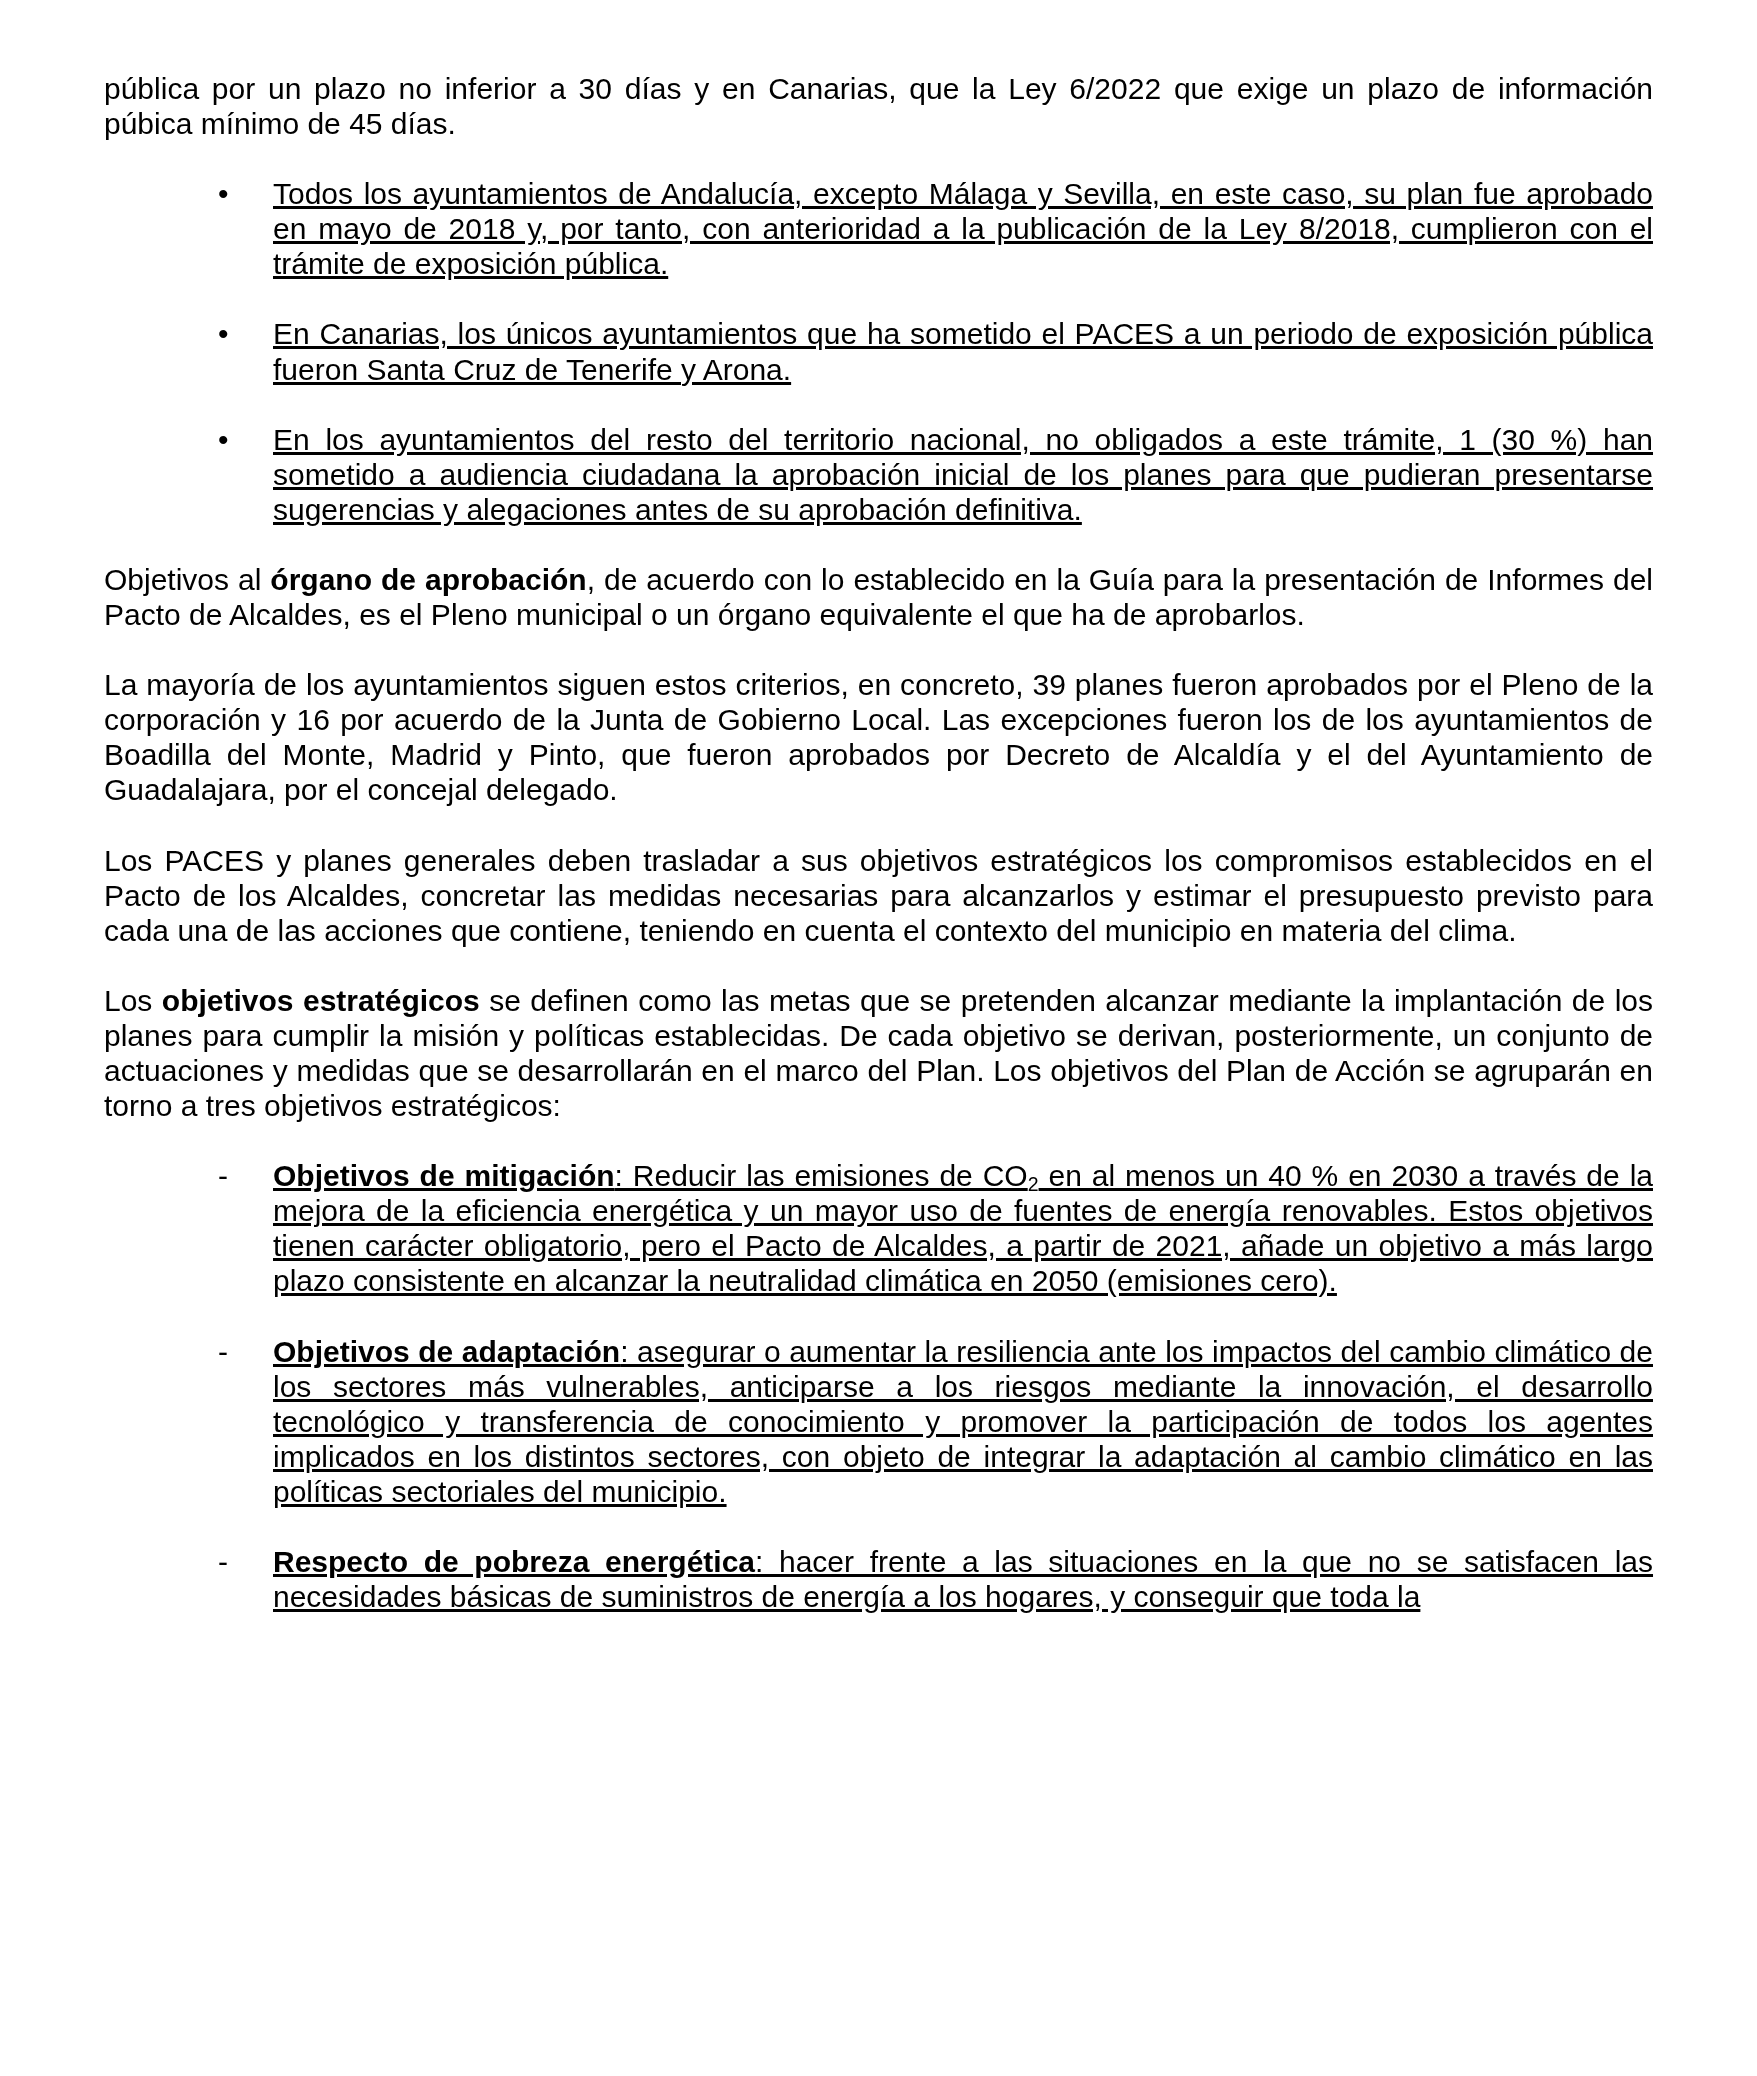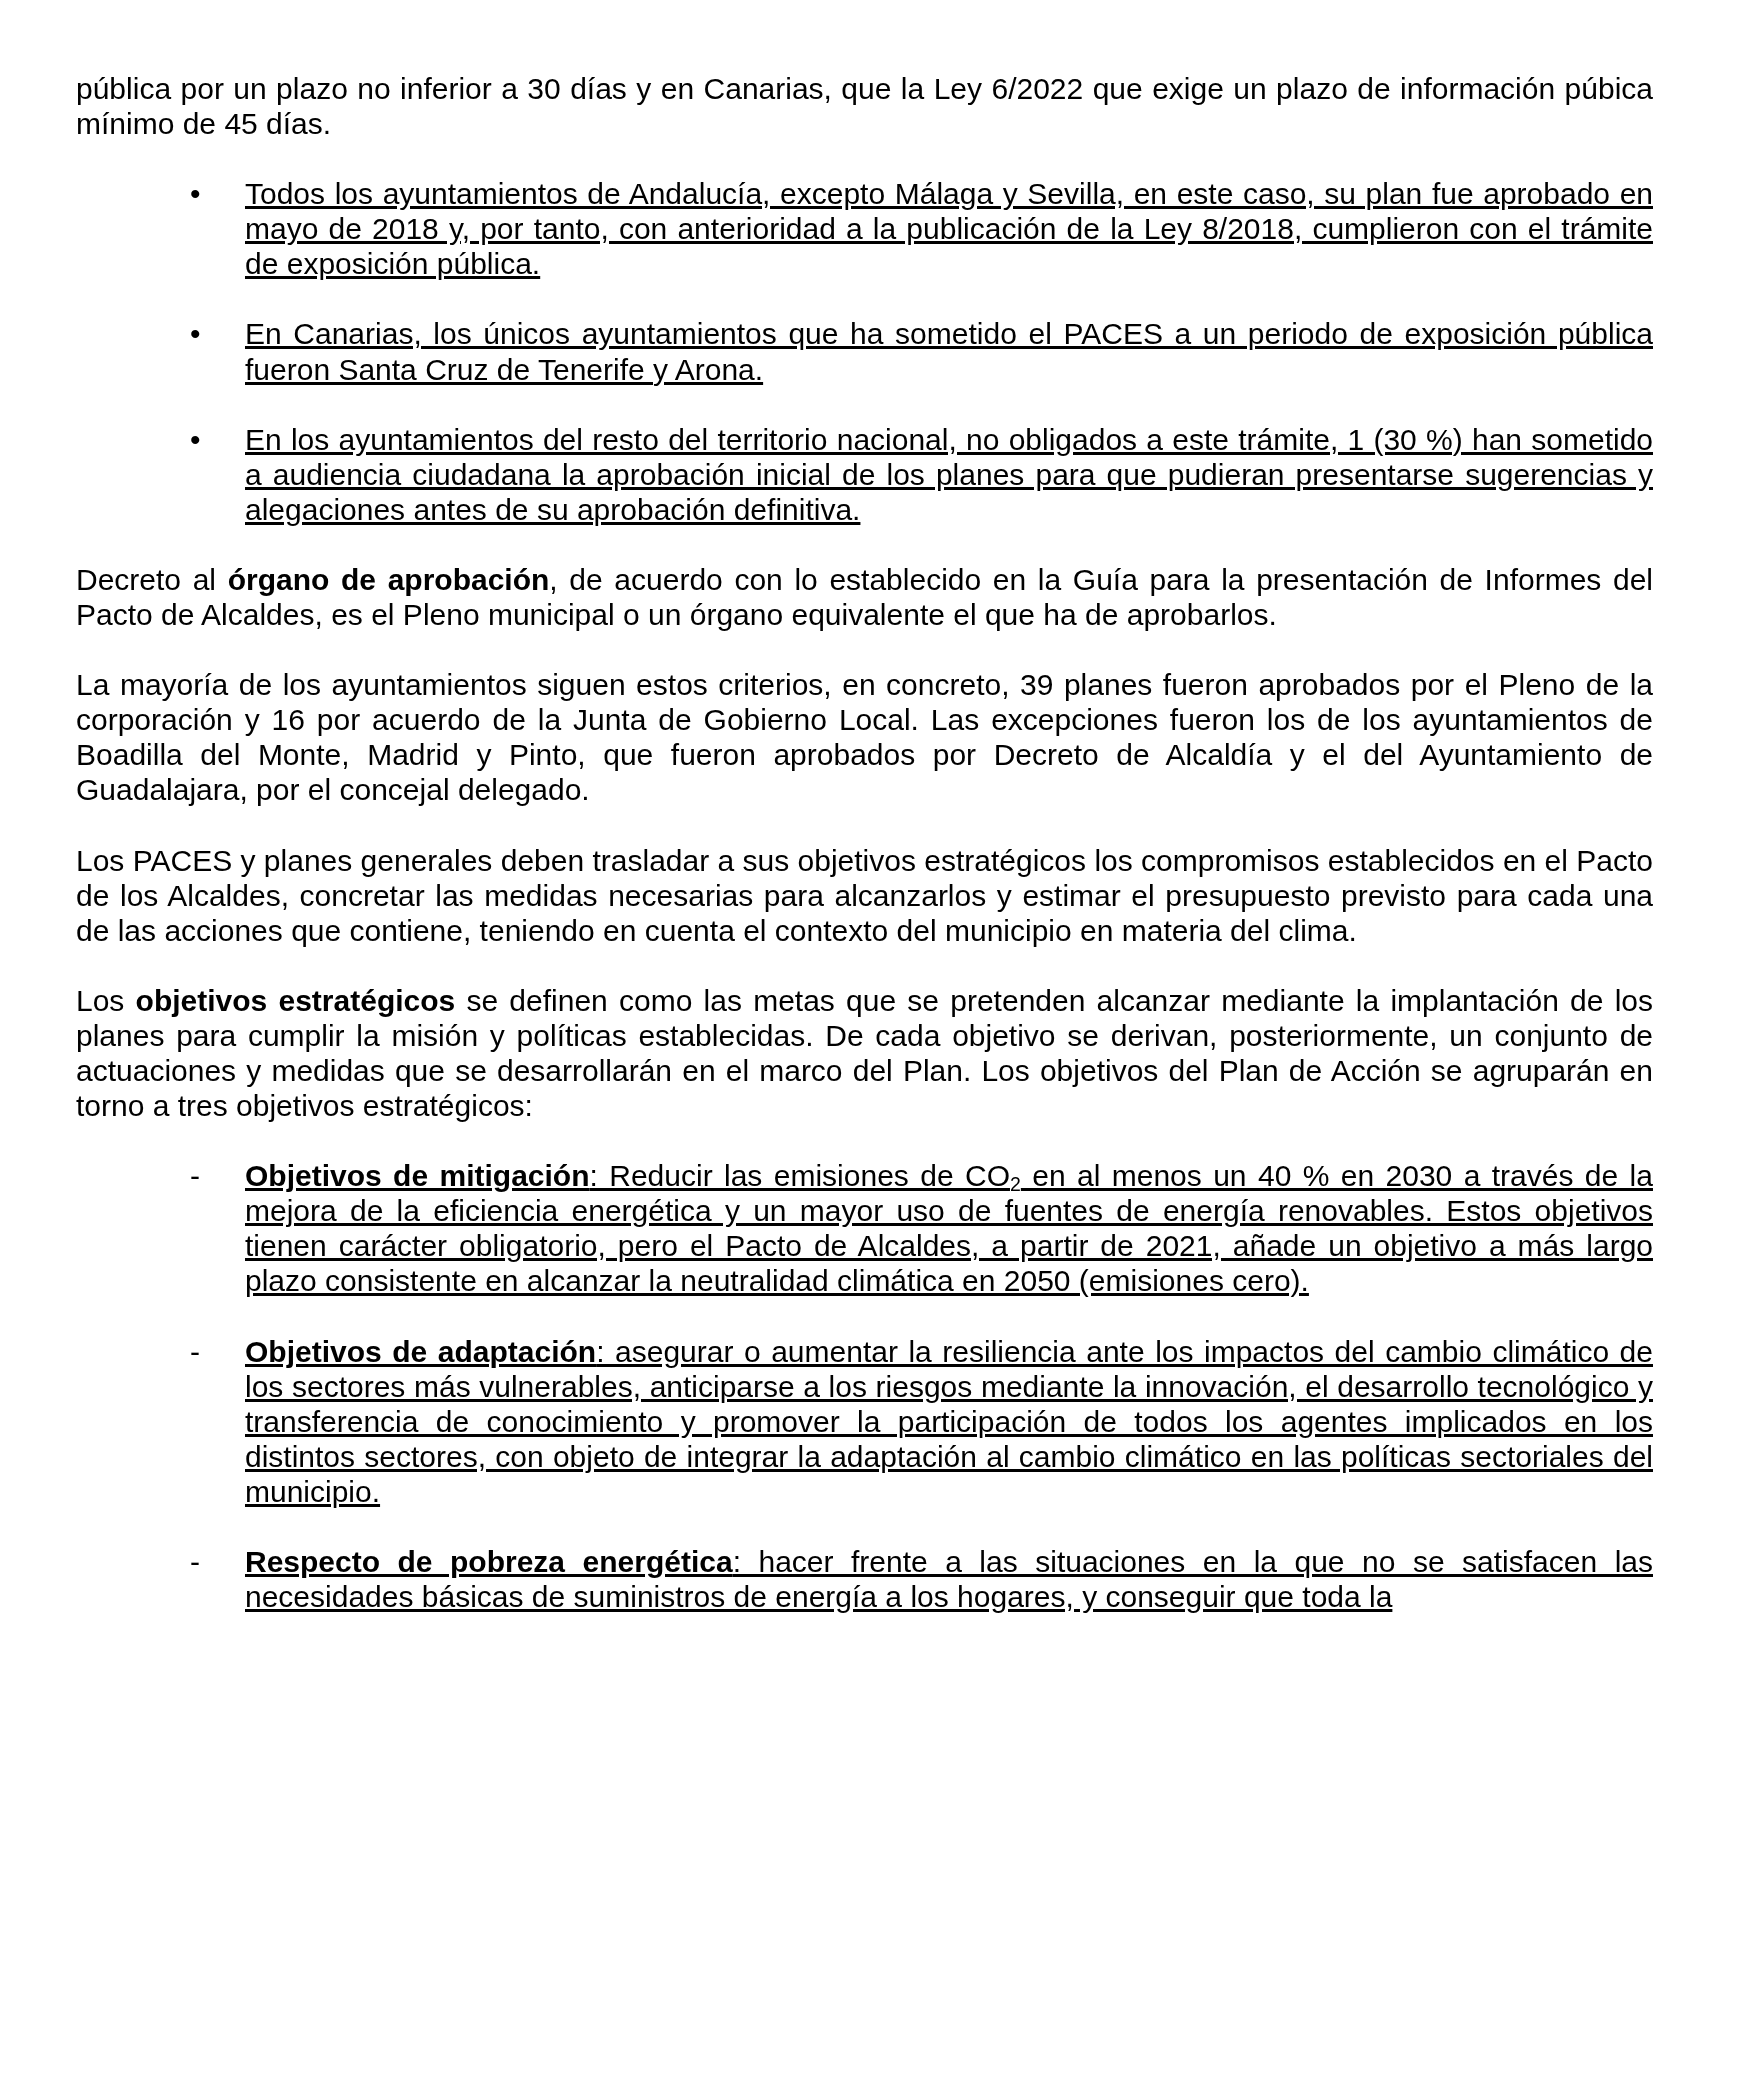--- a/index.html
+++ b/index.html
@@ -6,21 +6,21 @@
   html, body { background: #ffffff; }
   .page {
     width: 1757px;
     min-height: 2076px;
     margin: 0 auto;
     background: #ffffff;
     color: #000000;
     font-family: "Liberation Sans", "DejaVu Sans", sans-serif;
     font-size: 30px;
     line-height: 1.17;
-    padding: 71px 104px 33px 76px;
+    padding: 71px 104px 33px 104px;
     overflow: hidden;
   }
   .para {
     text-align: justify;
     margin-bottom: 35px;
   }
   .heading {
     font-weight: bold;
     margin-top: 21.5px;
     margin-bottom: 35px;
@@ -64,21 +64,21 @@
   <div class="list-item">
     <span class="marker">•</span>
     <span class="item-text">En Canarias, los únicos ayuntamientos que ha sometido el PACES a un periodo de exposición pública fueron Santa Cruz de Tenerife y Arona.</span>
   </div>
 
   <div class="list-item">
     <span class="marker">•</span>
     <span class="item-text">En los ayuntamientos del resto del territorio nacional, no obligados a este trámite, 1 (30 %) han sometido a audiencia ciudadana la aprobación inicial de los planes para que pudieran presentarse sugerencias y alegaciones antes de su aprobación definitiva.</span>
   </div>
 
-  <p class="para"><span>Decreto al </span><b>órgano de aprobación</b><span>, de acuerdo con lo establecido en la Guía para la presentación de Informes del Pacto de Alcaldes, es el Pleno municipal o un órgano equivalente el que ha de aprobarlos.</span></p>
+  <p class="para"><span>Objetivos al </span><b>órgano de aprobación</b><span>, de acuerdo con lo establecido en la Guía para la presentación de Informes del Pacto de Alcaldes, es el Pleno municipal o un órgano equivalente el que ha de aprobarlos.</span></p>
 
   <p class="para">La mayoría de los ayuntamientos siguen estos criterios, en concreto, 39 planes fueron aprobados por el Pleno de la corporación y 16 por acuerdo de la Junta de Gobierno Local. Las excepciones fueron los de los ayuntamientos de Boadilla del Monte, Madrid y Pinto, que fueron aprobados por Decreto de Alcaldía y el del Ayuntamiento de Guadalajara, por el concejal delegado.</p>
 
 
   <p class="para">Los PACES y planes generales deben trasladar a sus objetivos estratégicos los compromisos establecidos en el Pacto de los Alcaldes, concretar las medidas necesarias para alcanzarlos y estimar el presupuesto previsto para cada una de las acciones que contiene, teniendo en cuenta el contexto del municipio en materia del clima.</p>
 
   <p class="para"><span>Los </span><b>objetivos estratégicos</b><span> se definen como las metas que se pretenden alcanzar mediante la implantación de los planes para cumplir la misión y políticas establecidas. De cada objetivo se derivan, posteriormente, un conjunto de actuaciones y medidas que se desarrollarán en el marco del Plan. Los objetivos del Plan de Acción se agruparán en torno a tres objetivos estratégicos:</span></p>
 
   <div class="list-item">
     <span class="marker">-</span>

